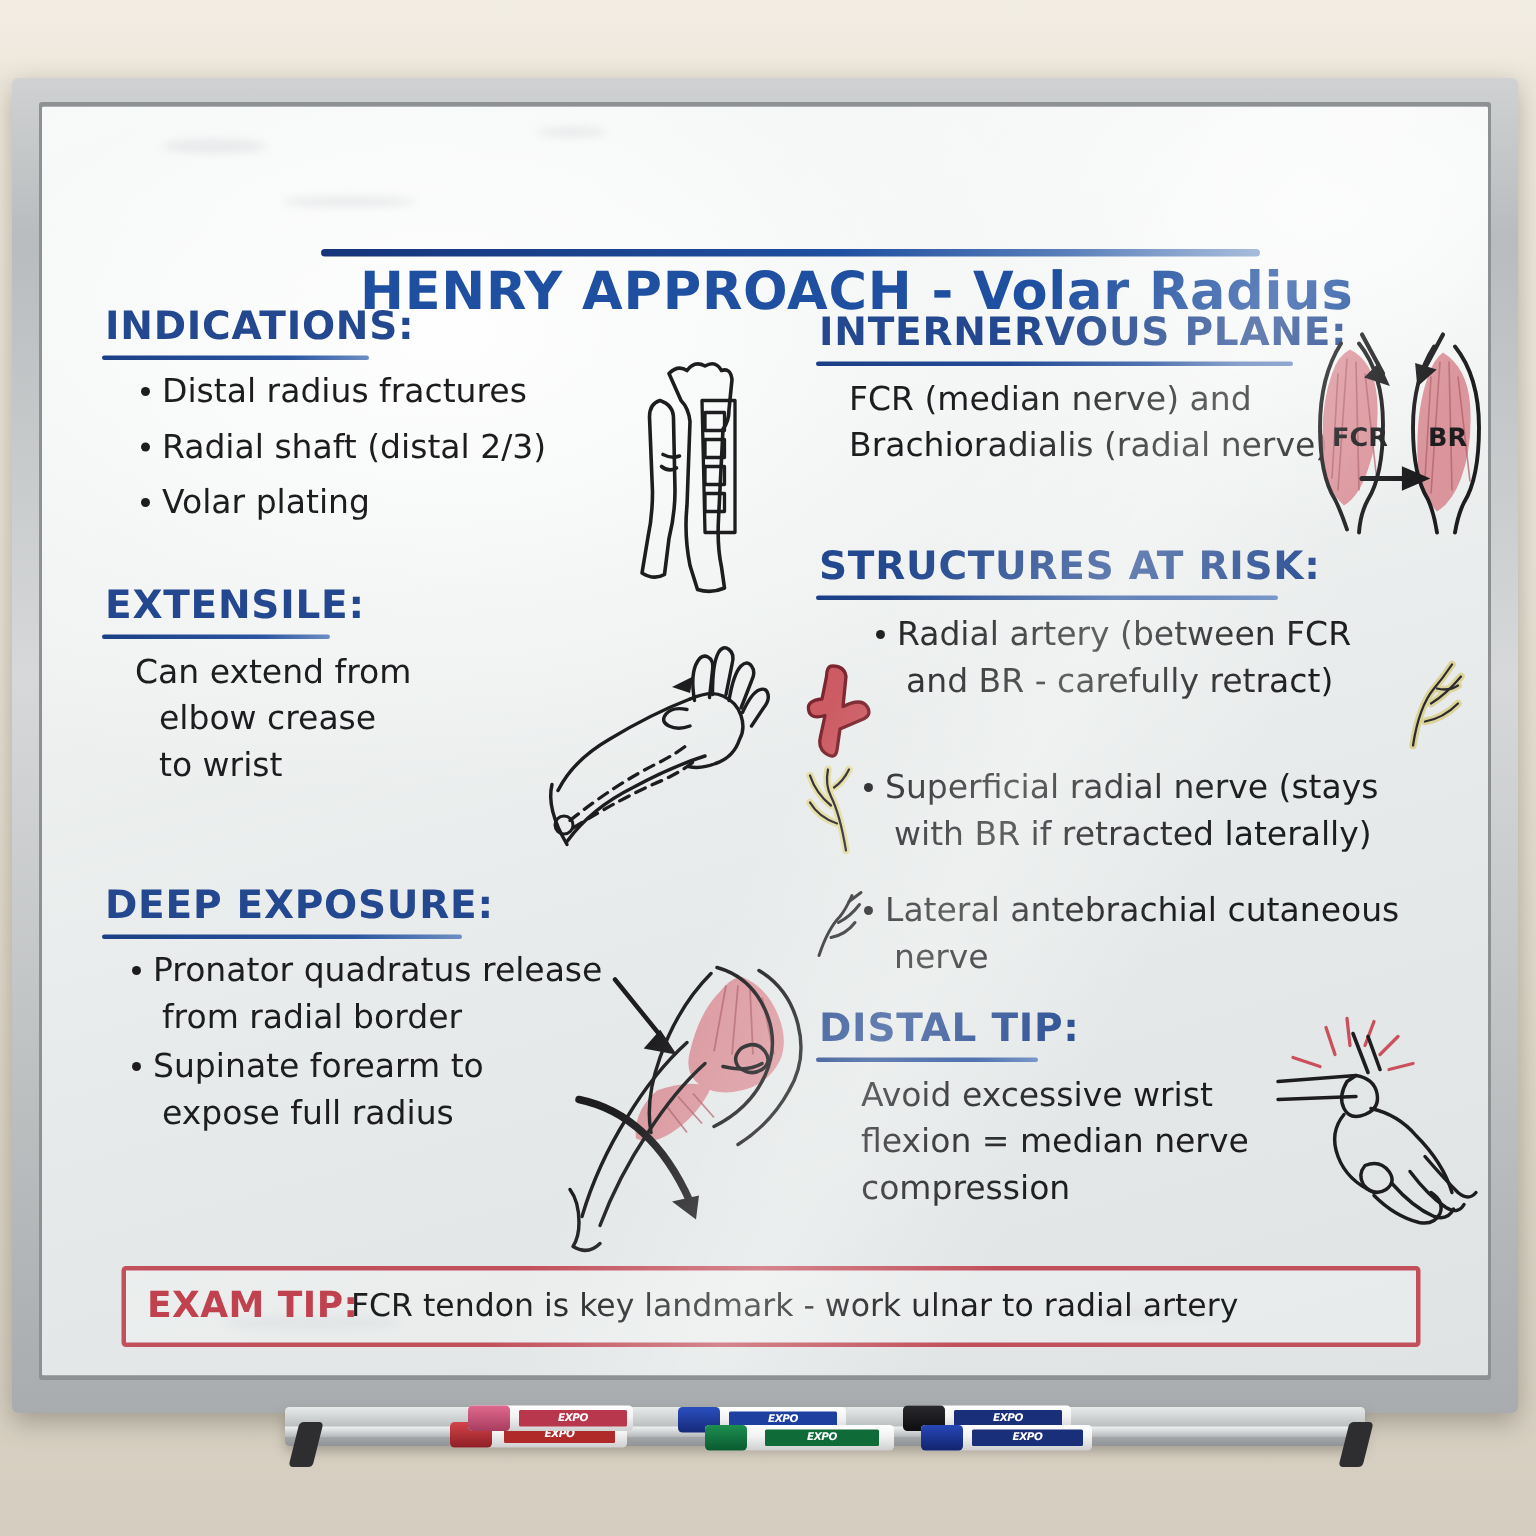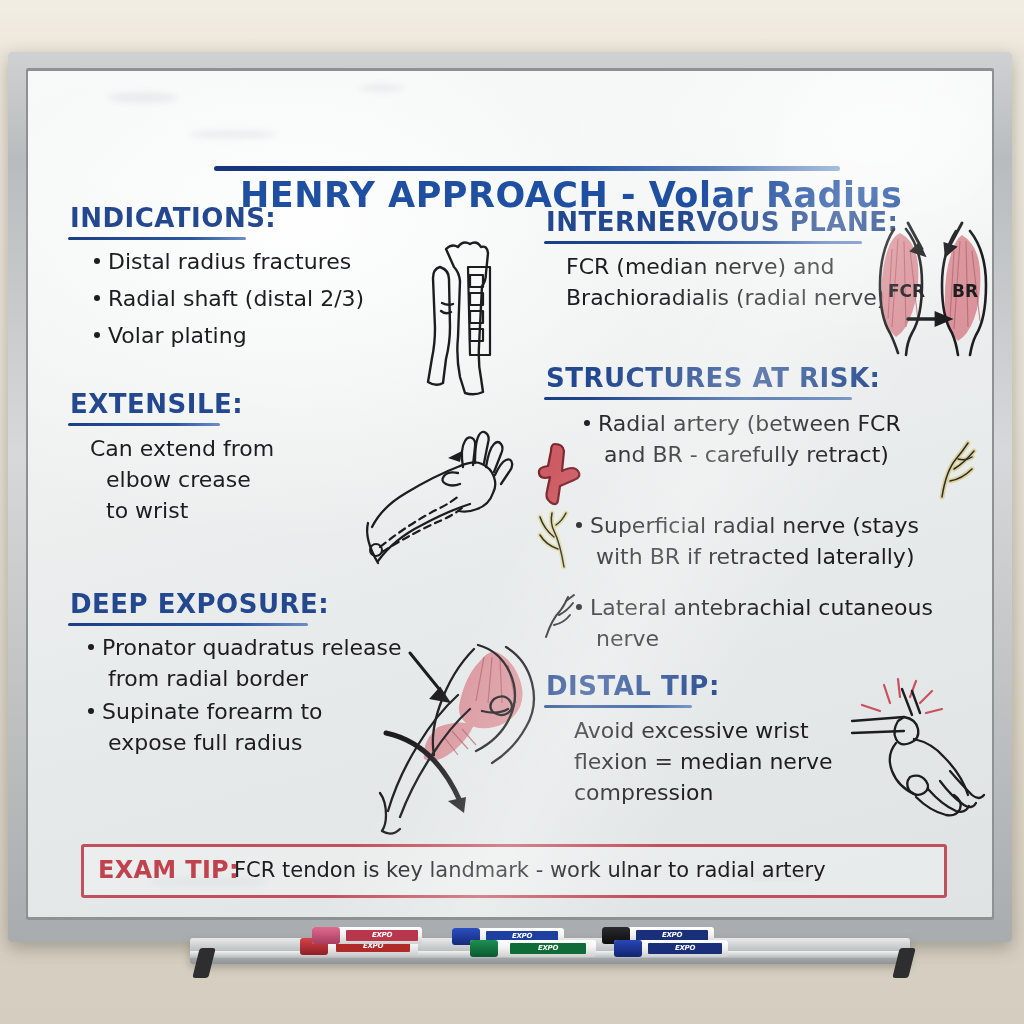--- a/index.html
+++ b/index.html
@@ -57,21 +57,21 @@
   }
   .tray-lip{
     position:absolute;left:0;top:13px;width:720px;height:7px;
     background:linear-gradient(180deg,#f0f2f2,#b5b8ba);
   }
   .tray-bracket{
     position:absolute;width:16px;height:30px;background:#2e2e30;border-radius:3px;
     transform:skewX(-14deg);
   }
 
-  .marker{position:absolute;height:32px;border-radius:3px;}
+  .marker{position:absolute;height:32px;border-radius:3px;margin-top:10px;}
   .mk-body{position:absolute;left:0;top:0;height:17px;width:100%;
     background:linear-gradient(180deg,#ffffff 0%,#f2f2f2 45%,#cfcfcf 100%);
     border-radius:3px;}
   .mk-cap{position:absolute;top:0;height:17px;width:28px;border-radius:3px;}
   .mk-label{position:absolute;top:3px;height:11px;border-radius:1px;
     font-size:7px;line-height:11px;color:#fff;text-align:center;
     font-family:"DejaVu Sans",sans-serif;font-weight:bold;font-style:italic;letter-spacing:-.3px;}
 
   
   .hw{

